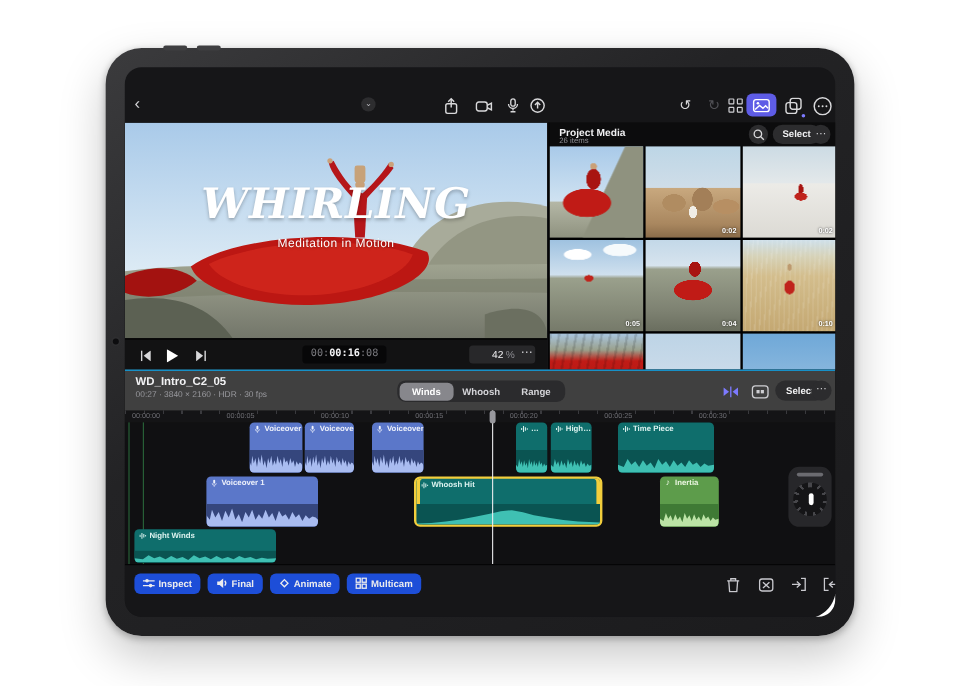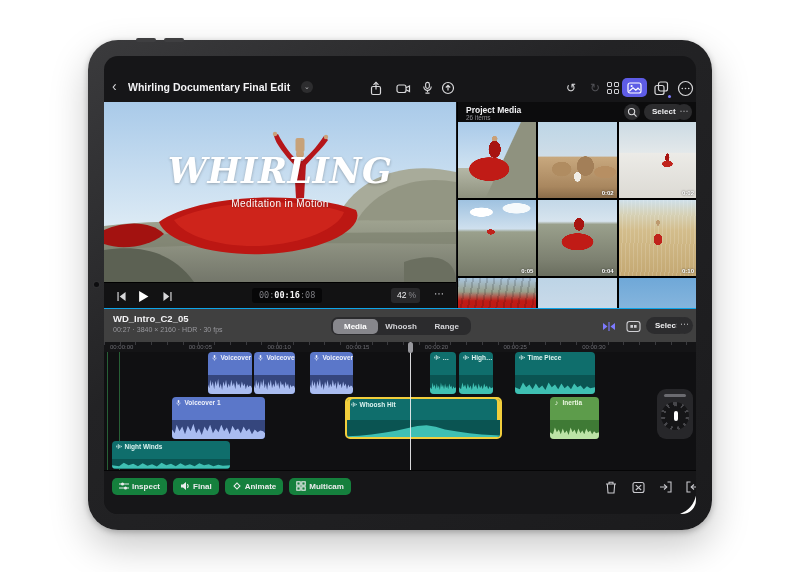--- a/index.html
+++ b/index.html
@@ -37,21 +37,21 @@
   .scene{position:absolute;inset:0;width:100%;height:100%;}
   .viewer-title{position:absolute;left:0;top:48px;width:100%;text-align:center;font-family:"DejaVu Serif",serif;font-style:italic;font-weight:700;font-size:35px;color:#fff;letter-spacing:.5px;text-shadow:0 1px 3px rgba(0,0,0,.28);}
   .viewer-subtitle{position:absolute;left:0;top:96px;width:100%;text-align:center;font-size:10px;font-weight:500;color:#fdfdfd;letter-spacing:.4px;text-shadow:0 1px 2px rgba(0,0,0,.3);}
   
   .playbar{position:absolute;left:0;top:226px;width:352px;height:26px;background:#121213;border-top:1px solid #000;}
   .pb-ic{position:absolute;top:7px;width:14px;height:12px;display:flex;align-items:center;justify-content:center;}
   .pb-ic svg{fill:#d8d8da;}
   .play-tri{fill:#fff;}
   .timecode{position:absolute;left:148px;top:5px;height:15px;padding:0 7px;background:#070708;border-radius:3px;font-family:"DejaVu Sans Mono",monospace;font-size:8.5px;line-height:15px;color:#7c7c81;}
   .timecode b{color:#f4f4f6;font-weight:700;}
-  .zoom-pill{position:absolute;left:287px;top:5px;height:15px;padding:0 4px;background:#28282a;border-radius:3px;font-size:8.5px;line-height:15px;color:#f0f0f2;font-weight:600;}
+  .zoom-pill{position:absolute;left:287px;top:5px;height:15px;padding:0 17px;background:#28282a;border-radius:3px;font-size:8.5px;line-height:15px;color:#f0f0f2;font-weight:600;}
   .zoom-pill span{color:#8b8b90;font-weight:400;margin-left:2px;}
   .pb-more{position:absolute;left:330px;top:5px;color:#cfcfd3;font-size:10px;letter-spacing:1px;}
   
   .media-panel{position:absolute;left:353px;top:46px;width:239px;height:206px;background:#0c0c0d;border-left:1px solid #000;overflow:hidden;}
   .mp-title{position:absolute;left:8px;top:3px;font-size:8.5px;font-weight:700;color:#f0f0f2;text-align:center;}
   .mp-count{position:absolute;left:8px;top:12px;font-size:6.5px;color:#8e8e93;}
   .mp-search{position:absolute;left:166px;top:2px;width:16px;height:16px;border-radius:50%;background:#2c2c2e;display:flex;align-items:center;justify-content:center;}
   .mp-search svg{stroke:#d8d8da;fill:none;stroke-width:1.2;}
   .mp-select{position:absolute;left:186px;top:2px;height:16px;padding:0 8px;border-radius:8px;background:#2c2c2e;color:#f0f0f2;font-size:8px;font-weight:600;line-height:16px;}
   .mp-more{position:absolute;left:218px;top:2px;width:16px;height:16px;border-radius:50%;background:#2c2c2e;color:#cfcfd3;font-size:9px;text-align:center;line-height:14px;}
@@ -108,41 +108,40 @@
   .note{font-size:7px;line-height:7px;}
   
   .jog{position:absolute;left:553px;top:37px;width:36px;height:50px;background:#27272a;border-radius:9px;z-index:5;}
   .jog .grab{position:absolute;left:7px;top:5px;width:22px;height:3px;border-radius:1.5px;background:#6b6b70;}
   .jog .dial{position:absolute;left:4px;top:13px;width:28px;height:28px;border-radius:50%;background:repeating-conic-gradient(#47474b 0 9deg,#151517 9deg 32deg);}
   .jog .dial-in{position:absolute;left:3.5px;top:3.5px;width:21px;height:21px;border-radius:50%;background:#151517;}
   .jog .pip{position:absolute;left:12.5px;top:9px;width:4px;height:10px;border-radius:2px;background:#fff;}
   
   .footer{position:absolute;left:0;top:414px;width:592px;height:44px;background:#161618;border-top:1px solid #050506;}
   .fbtns{position:absolute;left:8px;top:7px;display:flex;gap:6px;}
-  .fbtn{display:flex;align-items:center;gap:3px;height:17px;padding:0 7px;background:#15803d;border-radius:5px;color:#ececee;font-size:8px;font-weight:600;}
+  .fbtn{display:flex;align-items:center;gap:3px;height:17px;padding:0 7px;background:#1d4ed8;border-radius:5px;color:#ececee;font-size:8px;font-weight:600;}
   .fbtn svg{stroke:#ececee;fill:none;stroke-width:1.1;}
   .f-ic{position:absolute;top:9px;width:14px;height:14px;display:flex;align-items:center;justify-content:center;}
   .f-ic svg{stroke:#c9c9ce;fill:none;stroke-width:1.1;}
   .corner-curl{position:absolute;right:-2px;bottom:-2px;}
 </style>
 </head>
 <body>
 <div class="page">
 
 <div class="device">
   <div class="device-btn" style="left:48px"></div>
   <div class="device-btn" style="left:76px"></div>
   <div class="device-cam"></div>
 
   <div class="screen">
 
 
     <div class="topbar">
       <span class="back-chevron">‹</span>
-      <span class="doc-title">Whirling Documentary Final Edit</span>
       <span class="title-dd">⌄</span>
 
       <span class="tb-ic" style="left:263px">
             <svg width="14" height="15" viewBox="0 0 14 15">
               <rect x="2.5" y="5.5" width="9" height="8" rx="1.5"></rect>
               <line x1="7" y1="1.5" x2="7" y2="8.5"></line>
               <path d="M4.5,3.8 L7,1.3 L9.5,3.8"></path>
             </svg>
           </span>
       <span class="tb-ic" style="left:290px">
@@ -292,21 +291,21 @@
             <div class="thumb look-red-cloth"></div>
             <div class="thumb look-hat-profile"></div>
             <div class="thumb look-sky-clouds"></div>
           </div>
     </div>
 
     <div class="tl-header">
       <span class="tl-name">WD_Intro_C2_05</span>
       <span class="tl-meta">00:27 · 3840 × 2160 · HDR · 30 fps</span>
       <div class="segmented" id="modeSeg">
-            <div class="seg active">Media</div>
+            <div class="seg active">Winds</div>
             <div class="seg">Whoosh</div>
             <div class="seg">Range</div>
           </div>
       <span class="tlh-ic" style="left:496px">
             <svg width="14" height="11" viewBox="0 0 14 11">
               <path d="M1,2 L5.5,5.5 L1,9 Z" fill="#7d7aff"></path>
               <path d="M13,2 L8.5,5.5 L13,9 Z" fill="#7d7aff"></path>
               <line x1="7" y1="1" x2="7" y2="10" stroke="#7d7aff" stroke-width="1.1"></line>
             </svg>
           </span>

